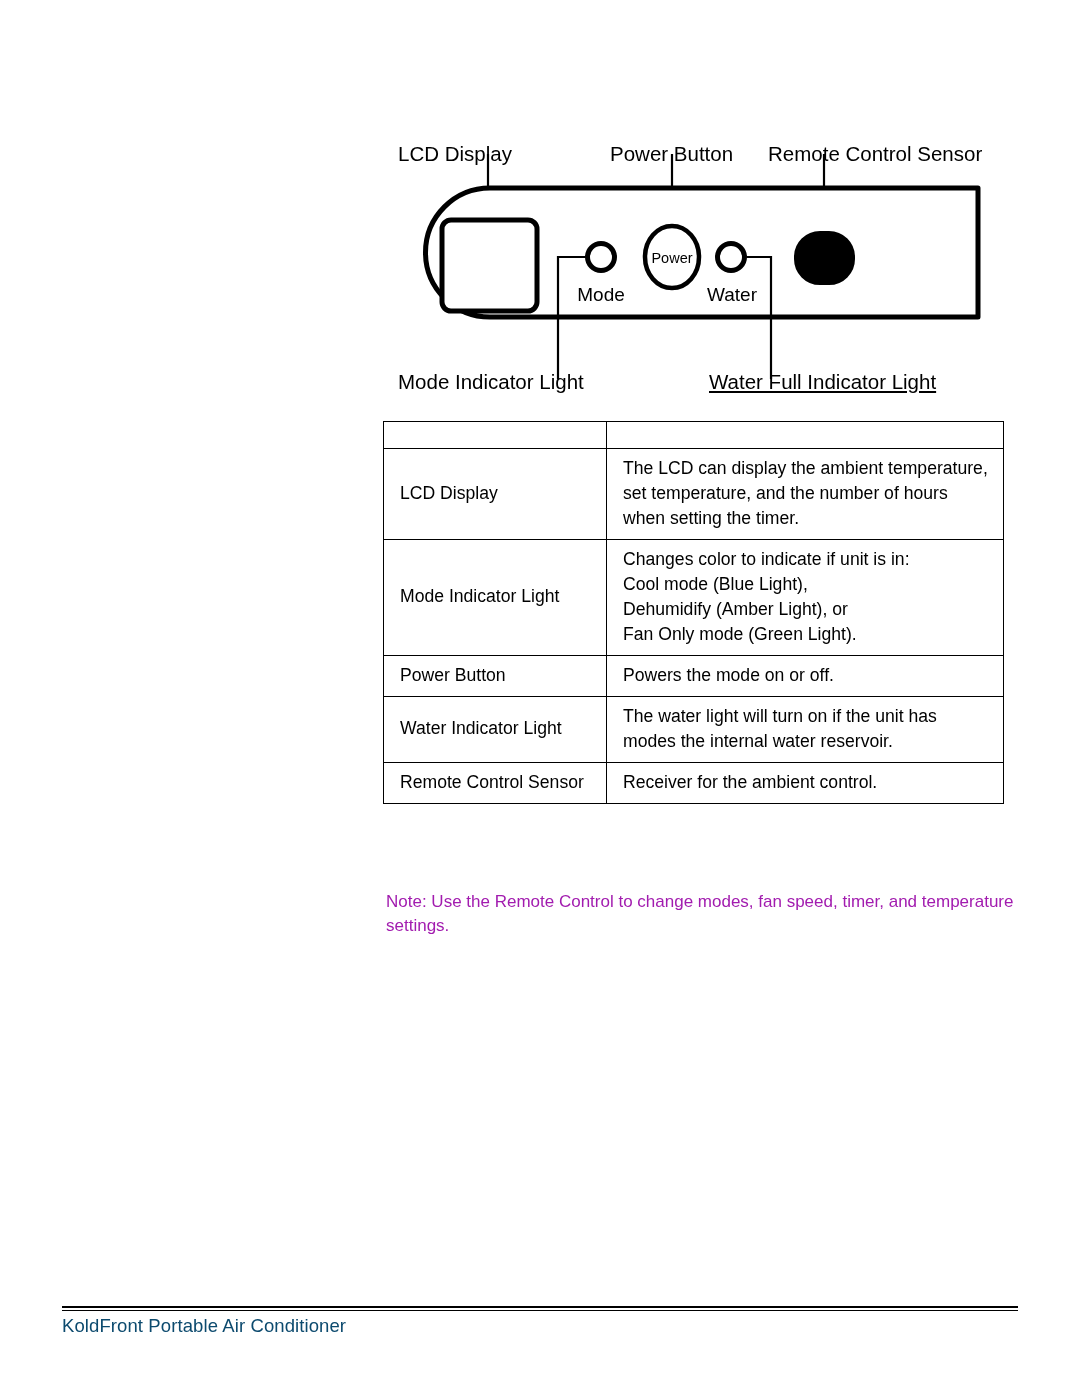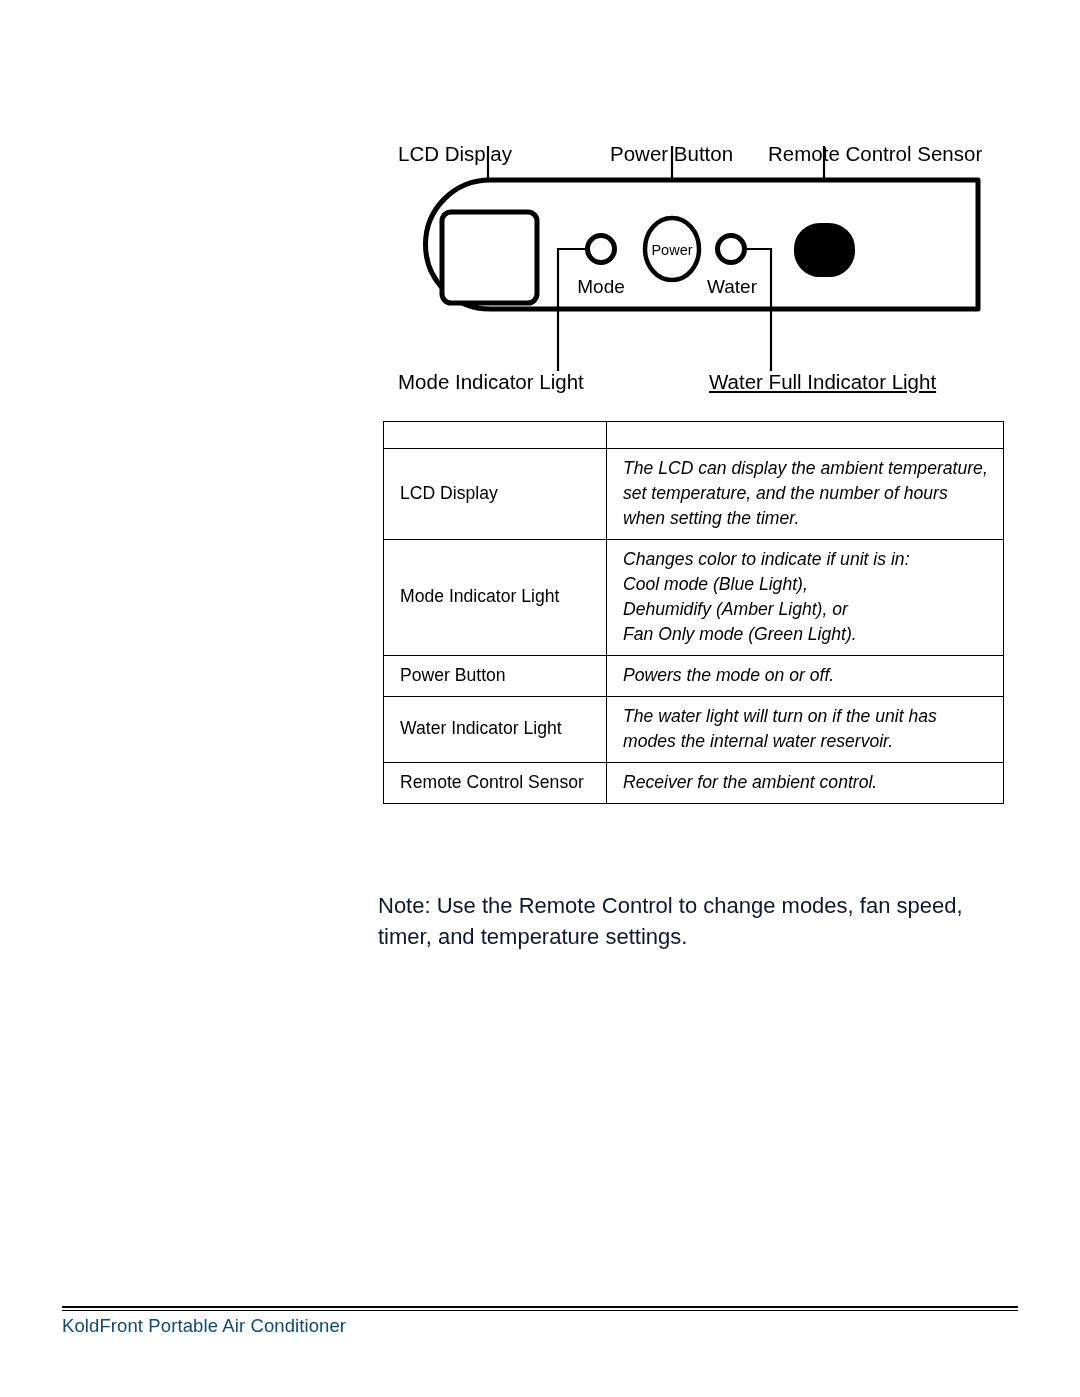--- a/index.html
+++ b/index.html
@@ -20,21 +20,21 @@
     position: absolute;
     left: 0; top: 0;
     width: 1080px;
     height: 1397px;
   }
 
   
   .diagram {
     position: absolute;
     left: 380px;
-    top: 116px;
+    top: 124px;
     width: 640px;
     height: 275px;
   }
   .diagram svg {
     display: block;
   }
 
   
   .callout {
     position: absolute;
@@ -60,32 +60,32 @@
   }
   .spec-table td {
     border: 1px solid #000000;
     padding: 7px 14px 8px 16px;
     font-size: 17.6px;
     line-height: 1.42;
     vertical-align: middle;
     color: #000;
   }
   .spec-table td.c1 { width: 222px; }
-  .spec-table td.c2 { width: 396px; font-style: italic; }
+  .spec-table td.c2 { width: 396px; }
   .spec-table tr.head td { height: 26px; padding: 0; }
 
   
   .note {
     position: absolute;
-    left: 378px;
+    left: 386px;
     top: 890px;
     width: 640px;
-    font-size: 22px;
+    font-size: 17px;
     line-height: 1.42;
-    color: #0f172a;
+    color: #a21caf;
   }
 
   
   .footer-rule {
     position: absolute;
     left: 62px;
     top: 1306px;
     width: 956px;
     height: 0;
     border-top: 2.5px solid #000;

